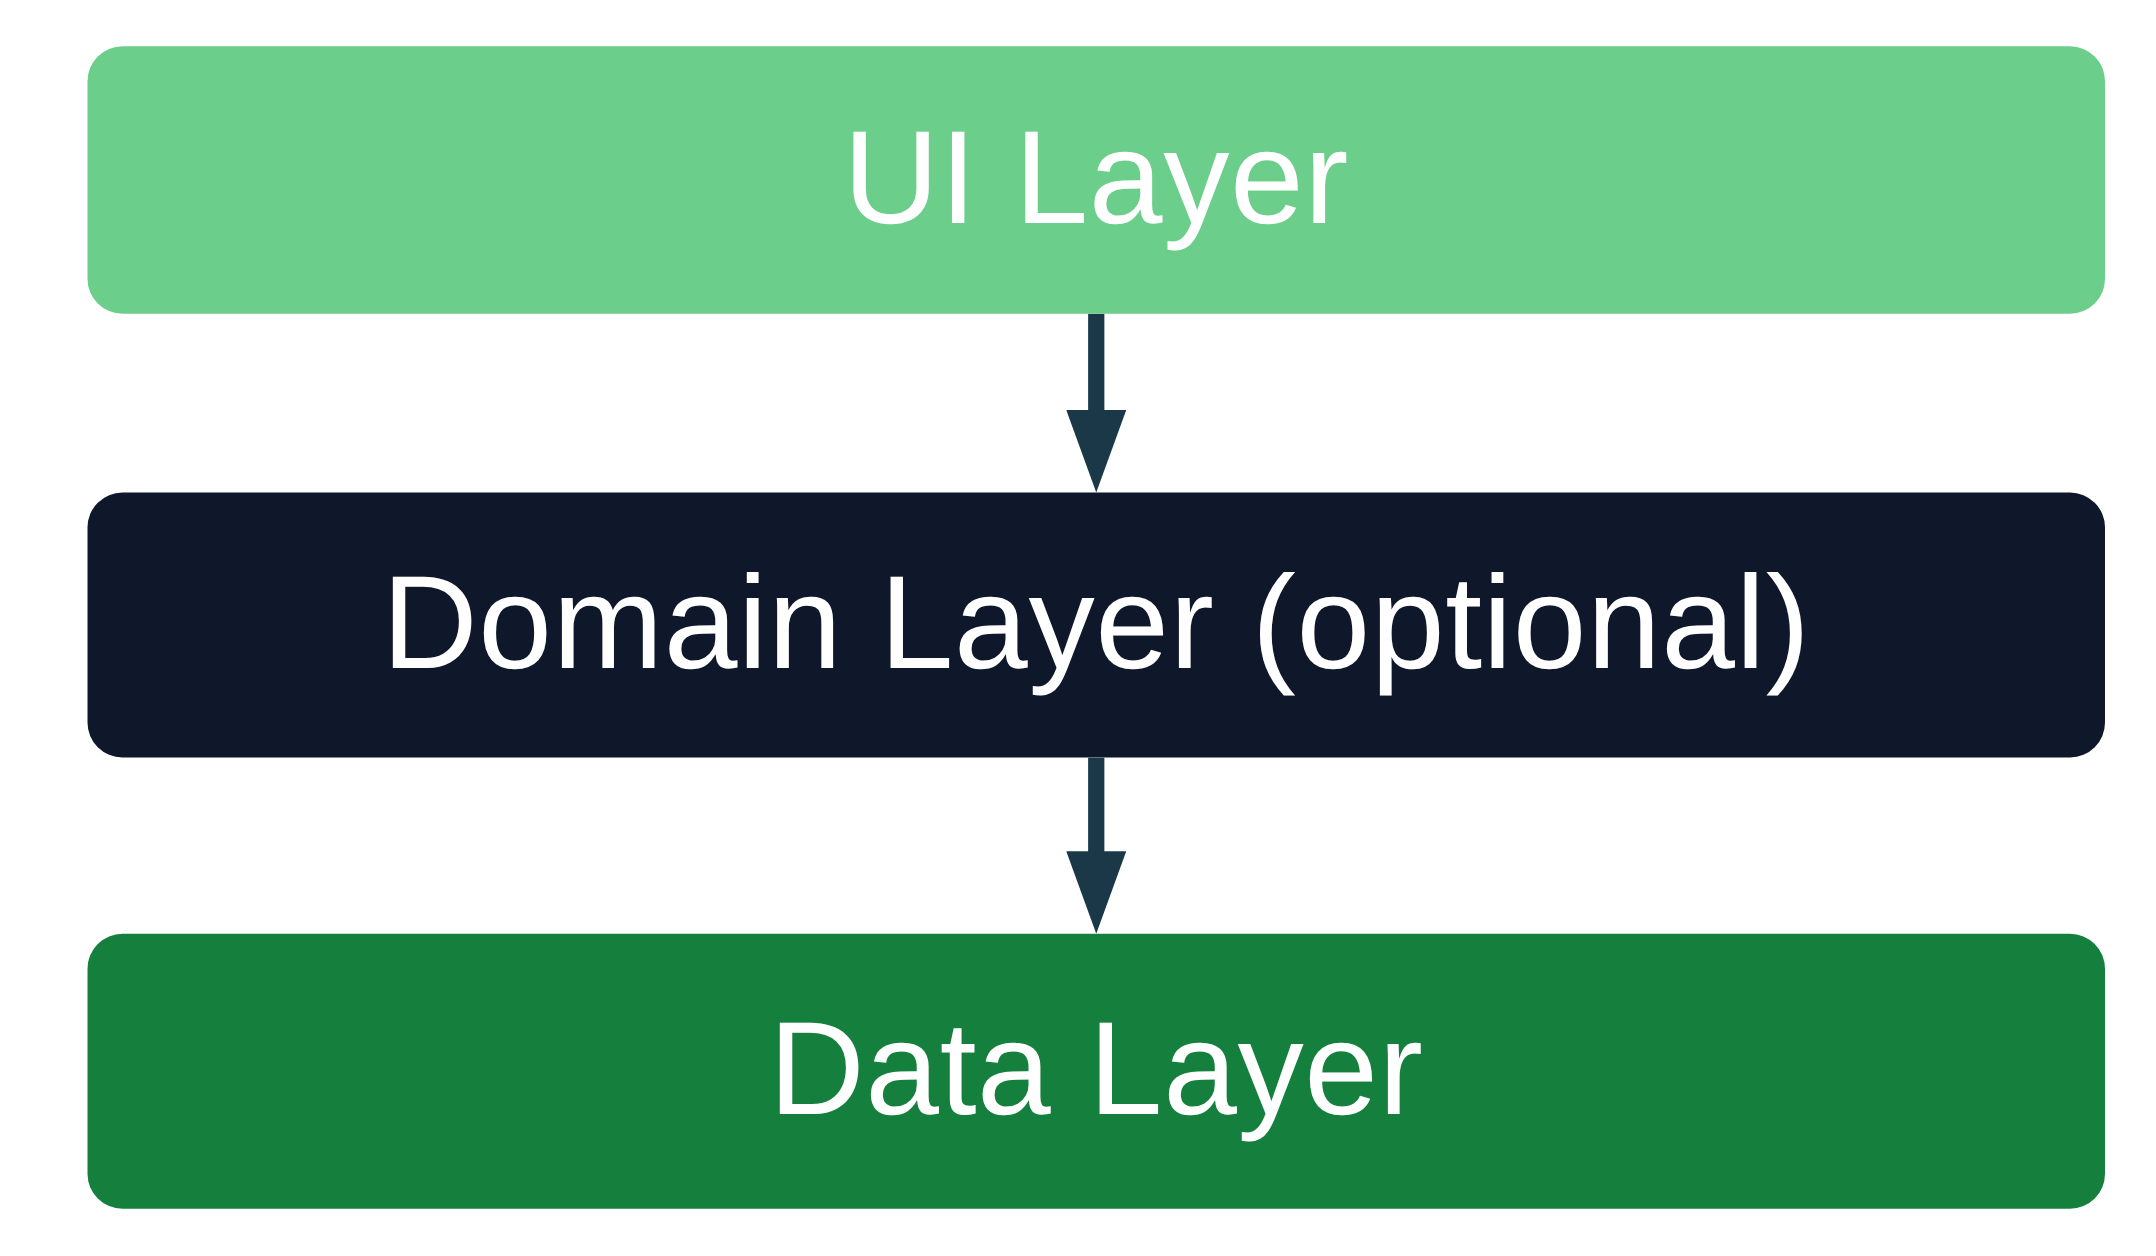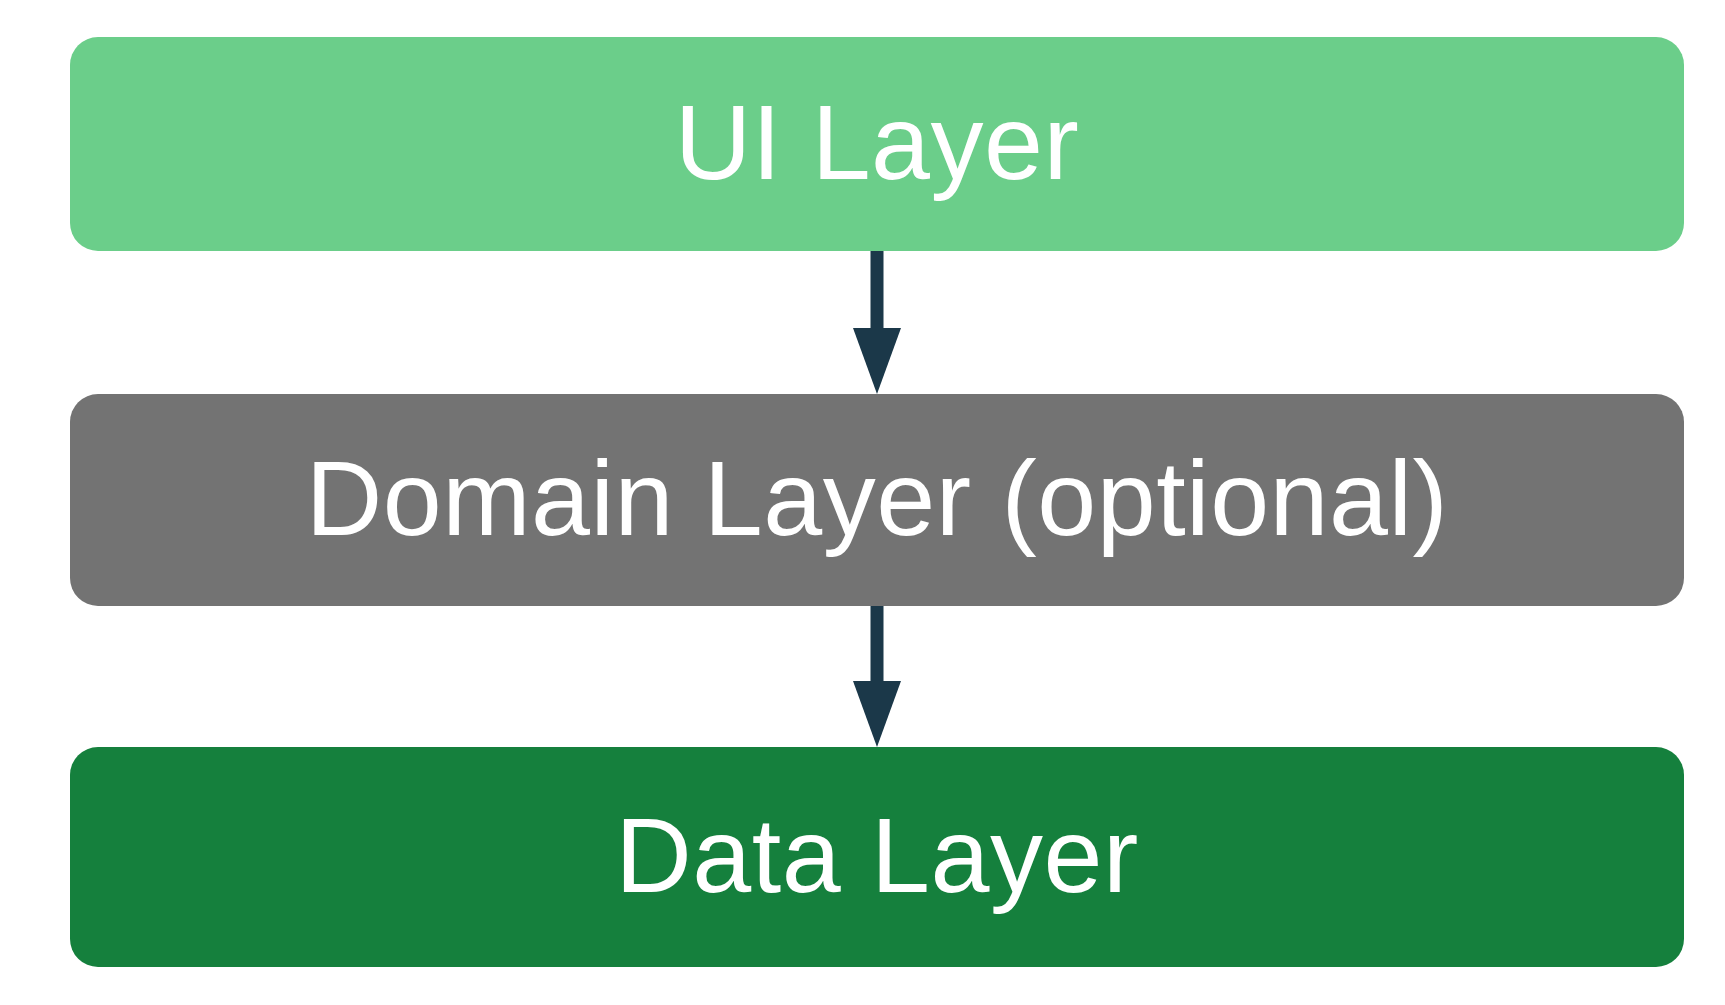--- a/index.html
+++ b/index.html
@@ -25,21 +25,21 @@
   }
   .layer-box {
     width: 100%;
     border-radius: 28px;
     display: flex;
     align-items: center;
     justify-content: center;
     flex: 0 0 auto;
   }
   .layer-box.ui     { height: 214px; background: #6BCE8A; }
-  .layer-box.domain { height: 212px; background: #737373; }
+  .layer-box.domain { height: 212px; background: #0f172a; }
   .layer-box.data   { height: 220px; background: #15803d; }
   .layer-label {
     color: #FFFFFF;
     font-size: 106px;
     font-weight: 400;
     line-height: 1;
     letter-spacing: 0.5px;
     white-space: nowrap;
     transform: translateY(-2px);
   }

